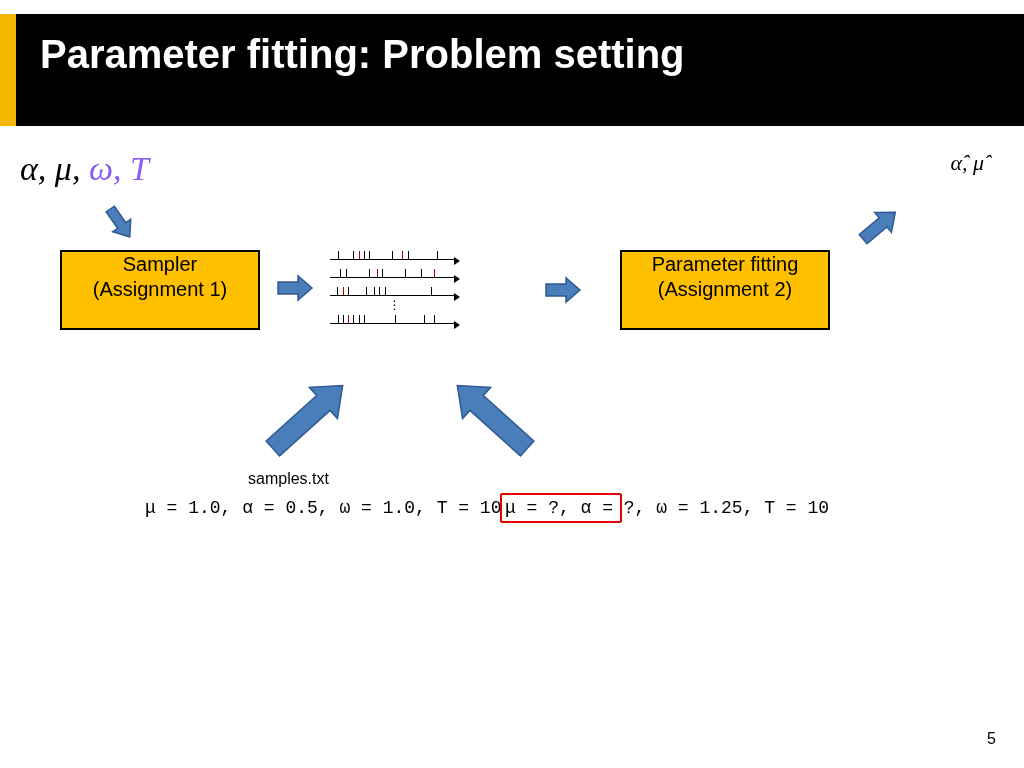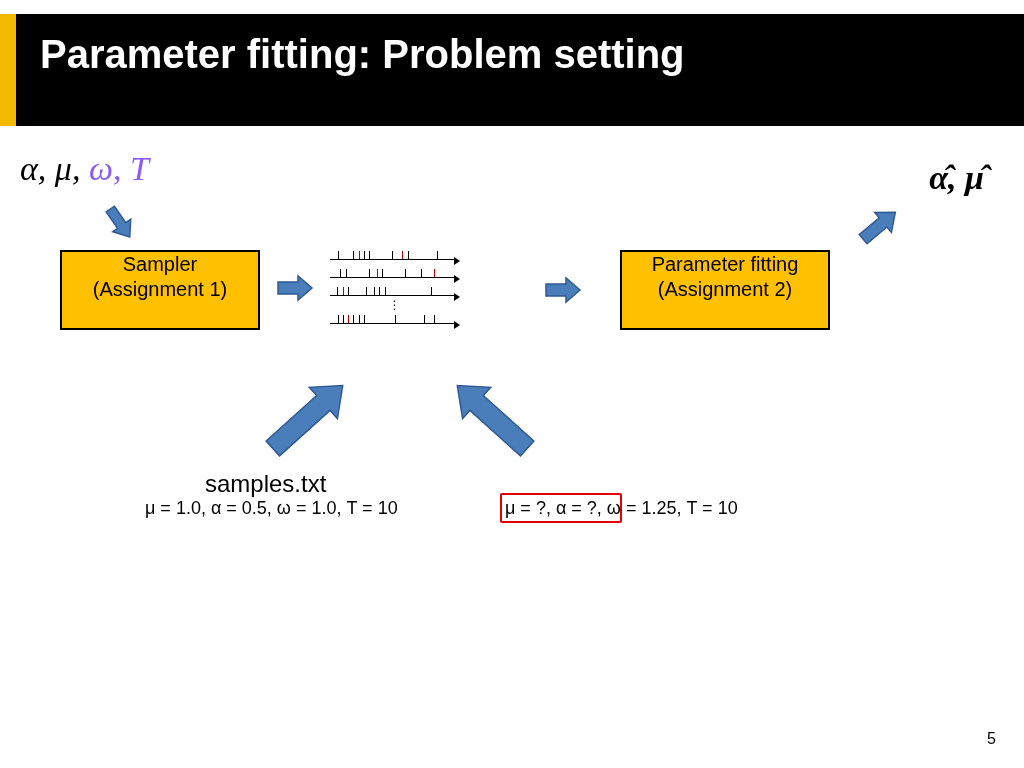--- a/index.html
+++ b/index.html
@@ -46,25 +46,24 @@
     left: 20px;
     top: 150px;
     font-size: 34px;
     font-family: "Times New Roman", serif;
     font-style: italic;
   }
   .params-left .dim { color: #8b5cf6; }
   .params-right {
     position: absolute;
     right: 40px;
-    top: 159px;
-    font-size: 34px;
+    top: 150px;
+    font-size: 22px;
     font-family: "Times New Roman", serif;
     font-style: italic;
-    font-weight: bold;
   }
   .box {
     position: absolute;
     background: #ffc000;
     border: 2px solid #000;
     text-align: center;
     font-size: 20px;
     line-height: 1.25;
     padding-top: 0;
     box-sizing: border-box;
@@ -113,25 +112,26 @@
   .ellipsis {
     text-align: center;
     font-size: 12px;
     line-height: 6px;
     letter-spacing: 1px;
     margin: 2px 0 4px;
   }
 
   .file-label {
     position: absolute;
-    font-size: 24px;
+    font-size: 16px;
+    margin-left: 43px;
   }
   .file-params {
     position: absolute;
-    font-family: Liberation Sans, sans-serif;
+    font-family: Liberation Mono, monospace;
     font-size: 18px;
     white-space: nowrap;
   }
   .file1-label  { left: 205px; top: 470px; }
   .file1-params { left: 145px; top: 498px; }
   .file2-label  { left: 520px; top: 470px; }
   .file2-params { left: 505px; top: 498px; }
 
   .redbox {
     position: absolute;

